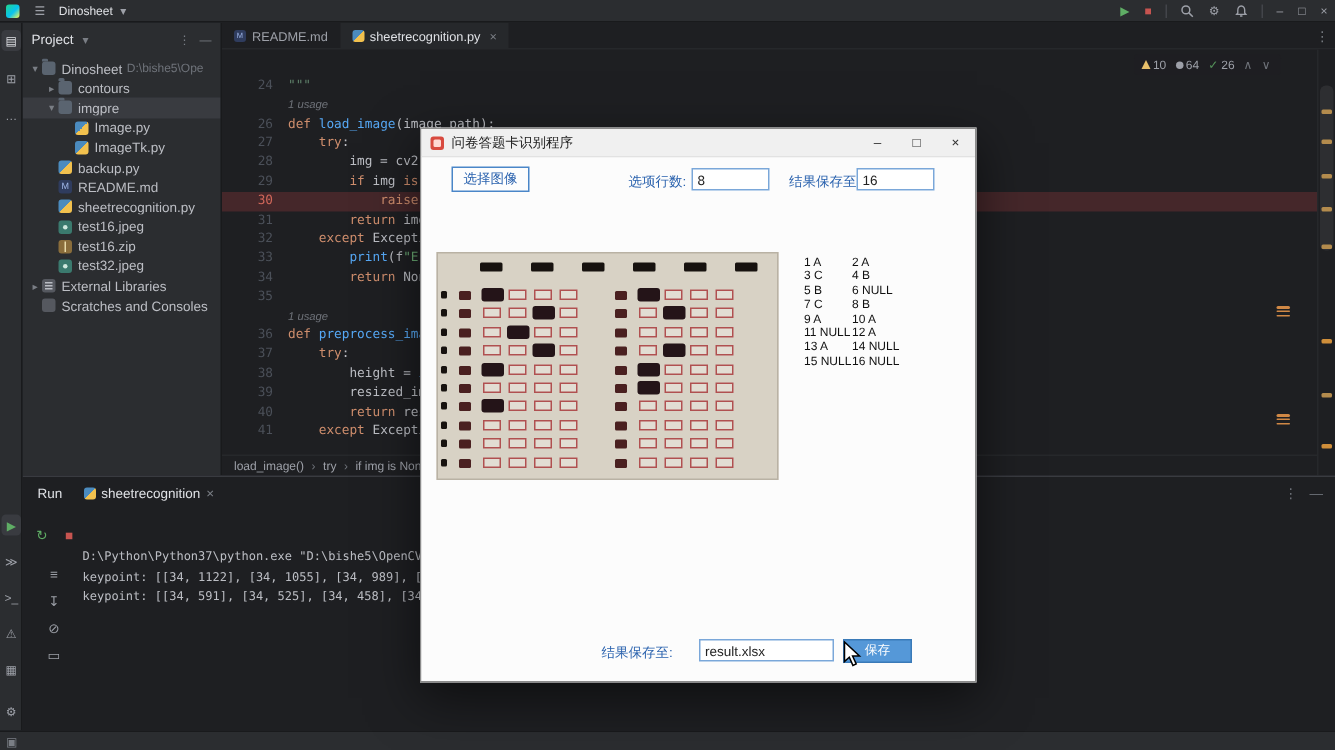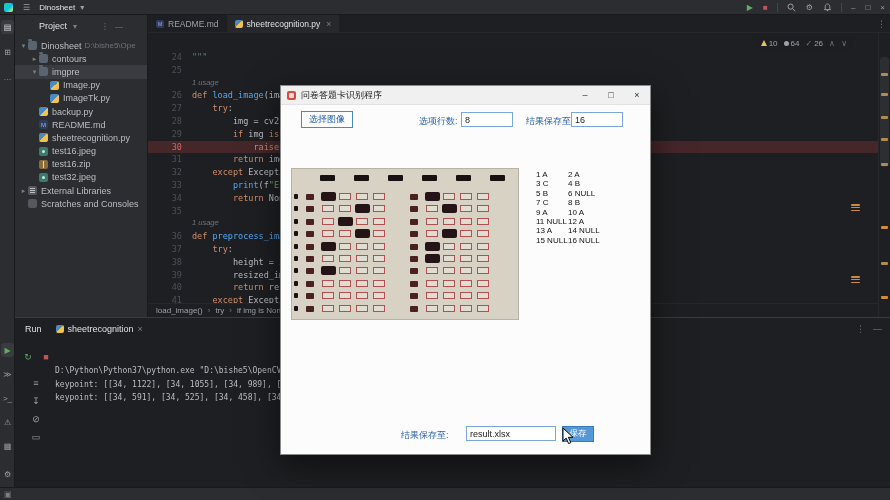--- a/index.html
+++ b/index.html
@@ -18,21 +18,21 @@
   #titlebar svg{display:block;}
 
   
   #toolstrip{position:absolute;left:0;top:15px;width:15px;bottom:13px;background:#2b2d30;border-right:1px solid #191a1c;z-index:4;}
   .stripicon{position:absolute;left:1px;width:13px;height:14px;display:flex;align-items:center;justify-content:center;font-size:8px;color:#9da0a8;border-radius:3px;}
   .stripicon.active{background:#393b40;color:#dfe1e5;}
   .stripicon.green{color:#5fad65;}
 
   
   #project{position:absolute;left:15px;top:15px;width:133px;bottom:183px;background:#2b2d30;border-right:1px solid #191a1c;z-index:3;overflow:hidden;}
-  #projhead{height:22px;display:flex;align-items:center;padding:0 24px;font-size:9px;color:#dfe1e5;}
+  #projhead{height:22px;display:flex;align-items:center;padding:0 6px;font-size:9px;color:#dfe1e5;}
   #projhead .hicon{color:#7a7e85;margin-left:6px;font-size:8px;}
   #tree{position:absolute;left:0;right:0;top:24px;}
   .titem{height:13.2px;display:flex;align-items:center;font-size:9px;white-space:nowrap;overflow:hidden;color:#bcbec4;}
   .titem.sel{background:#393b40;}
   .chev{width:9px;color:#7a7e85;font-size:7px;text-align:center;flex:0 0 9px;}
   .fico{width:9px;height:9px;border-radius:2px;margin-right:4px;flex:0 0 9px;position:relative;font-size:6px;display:inline-flex;align-items:center;justify-content:center;color:#fff;}
   .fico.project,.fico.folder{background:#5a6470;}
   .fico.project::before,.fico.folder::before{content:"";position:absolute;top:-2px;left:0;width:4px;height:2px;background:inherit;border-radius:1px 1px 0 0;}
   .fico.python{background:linear-gradient(135deg,#4b8bbe 50%,#f2c14e 50%);}
   .fico.markdown{background:#2f3c5e;}
@@ -118,21 +118,21 @@
   #sheet{position:absolute;left:10px;top:63px;width:228px;height:152px;background:#d8d2c5;border:1px solid #b9b2a4;overflow:hidden;}
   #sheet .blk{position:absolute;background:#17120f;border-radius:1px;}
   #sheet .numk{position:absolute;background:#4a2020;border-radius:1px;}
   #sheet .cell{position:absolute;border:1px solid #b05050;background:rgba(255,255,255,.25);}
   #sheet .fill{position:absolute;background:#241418;border-radius:2px;}
   #results{position:absolute;left:255px;top:65px;width:110px;font-size:8px;color:#111;}
   .rrow{height:9.4px;line-height:9.4px;display:flex;}
   .rrow .c1{width:32px;}
   .l3{left:120px;top:324px;} 
   .i3{left:185px;top:321px;width:90px;}
-  .dsave{position:absolute;left:281px;top:321px;width:32px;height:16px;background:#5598d8;border:1px solid #3a7ab8;color:#fff;font-size:8.5px;font-family:"Liberation Sans",sans-serif;}
+  .dsave{position:absolute;left:281px;top:321px;width:46px;height:16px;background:#5598d8;border:1px solid #3a7ab8;color:#fff;font-size:8.5px;font-family:"Liberation Sans",sans-serif;}
 
   #cursor{position:absolute;left:562px;top:427px;z-index:100;pointer-events:none;}
 </style>
 </head>
 <body>
 
 <div id="titlebar">
   <span class="logo"></span>
   <span class="tbicon">☰</span>
   <span class="proj">Dinosheet</span>
@@ -268,21 +268,20 @@
   <div id="inspections">
     <span><span class="tri"></span><span>10</span></span>
     <span><span class="dot"></span><span>64</span></span>
     <span><span class="ok">✓</span><span>26</span></span>
     <span class="chevs"><span>∧</span> <span>∨</span></span>
   </div>
 
   <div id="codewrap">
       <div style="height: 15px;"></div>
       <div class="crow"><span class="gut">24</span><span class="ctext"><span class="doc">"""</span></span></div>
-      <div class="crow"><span class="gut">25</span><span class="ctext"></span></div>
       <div class="crow hintrow"><span class="ctext">1 usage</span></div>
       <div class="crow"><span class="gut">26</span><span class="ctext"><span class="kw">def </span><span class="fn">load_image</span><span class="pl">(image_path):</span></span></div>
       <div class="crow"><span class="gut">27</span><span class="ctext"><span class="pl">    </span><span class="kw">try</span><span class="pl">:</span></span></div>
       <div class="crow"><span class="gut">28</span><span class="ctext"><span class="pl">        img = cv2.</span><span class="fn">imread</span><span class="pl">(image_path)</span></span></div>
       <div class="crow"><span class="gut">29</span><span class="ctext"><span class="pl">        </span><span class="kw">if</span><span class="pl"> img </span><span class="kw">is</span><span class="pl"> </span><span class="kw">None</span><span class="pl">:</span></span></div>
       <div class="crow hl"><span class="gut">30</span><span class="ctext"><span class="pl">            </span><span class="kw">raise</span><span class="pl"> FileNotFoundError(</span></span></div>
       <div class="crow"><span class="gut">31</span><span class="ctext"><span class="pl">        </span><span class="kw">return</span><span class="pl"> img</span></span></div>
       <div class="crow"><span class="gut">32</span><span class="ctext"><span class="pl">    </span><span class="kw">except</span><span class="pl"> Exception </span><span class="kw">as</span><span class="pl"> e:</span></span></div>
       <div class="crow"><span class="gut">33</span><span class="ctext"><span class="pl">        </span><span class="fn">print</span><span class="pl">(f</span><span class="str">"Error loading image: {e}"</span><span class="pl">)</span></span></div>
       <div class="crow"><span class="gut">34</span><span class="ctext"><span class="pl">        </span><span class="kw">return</span><span class="pl"> None</span></span></div>

